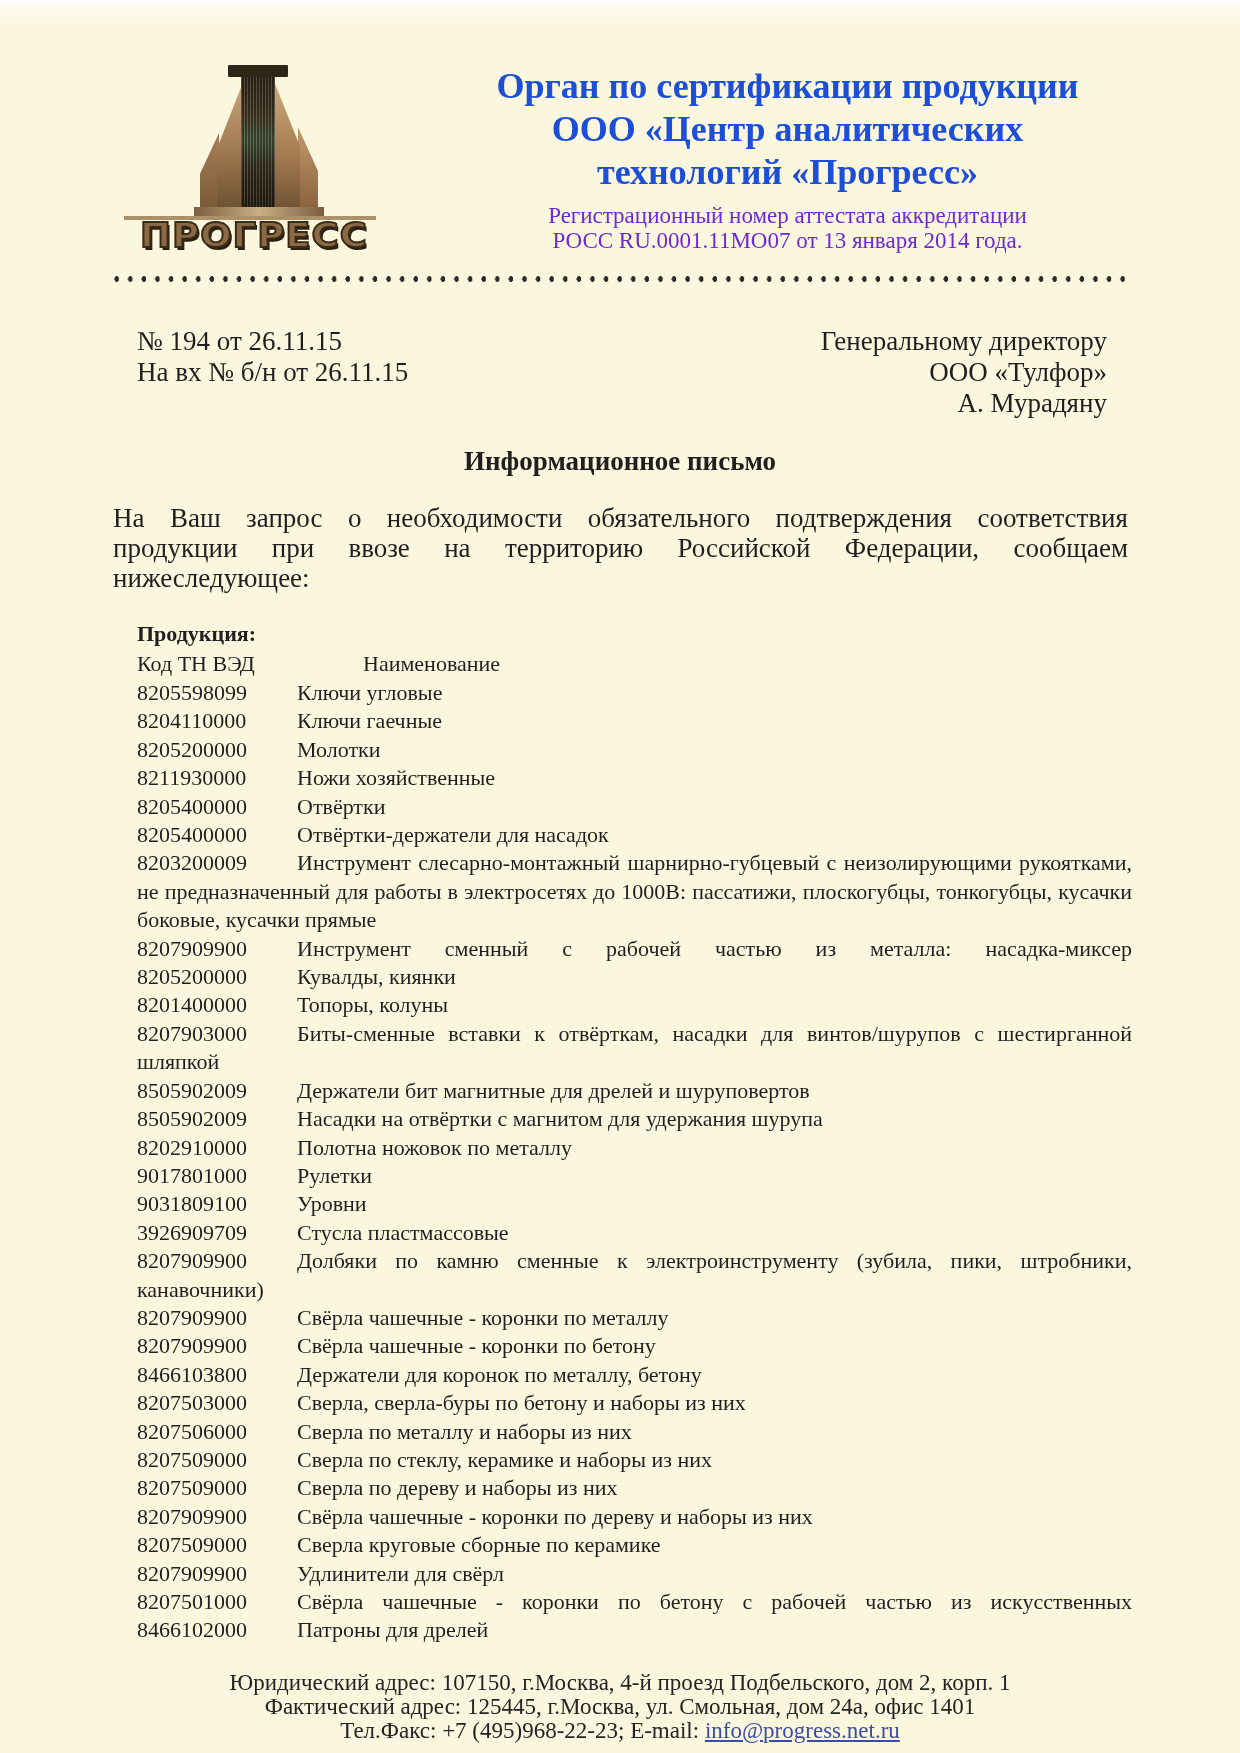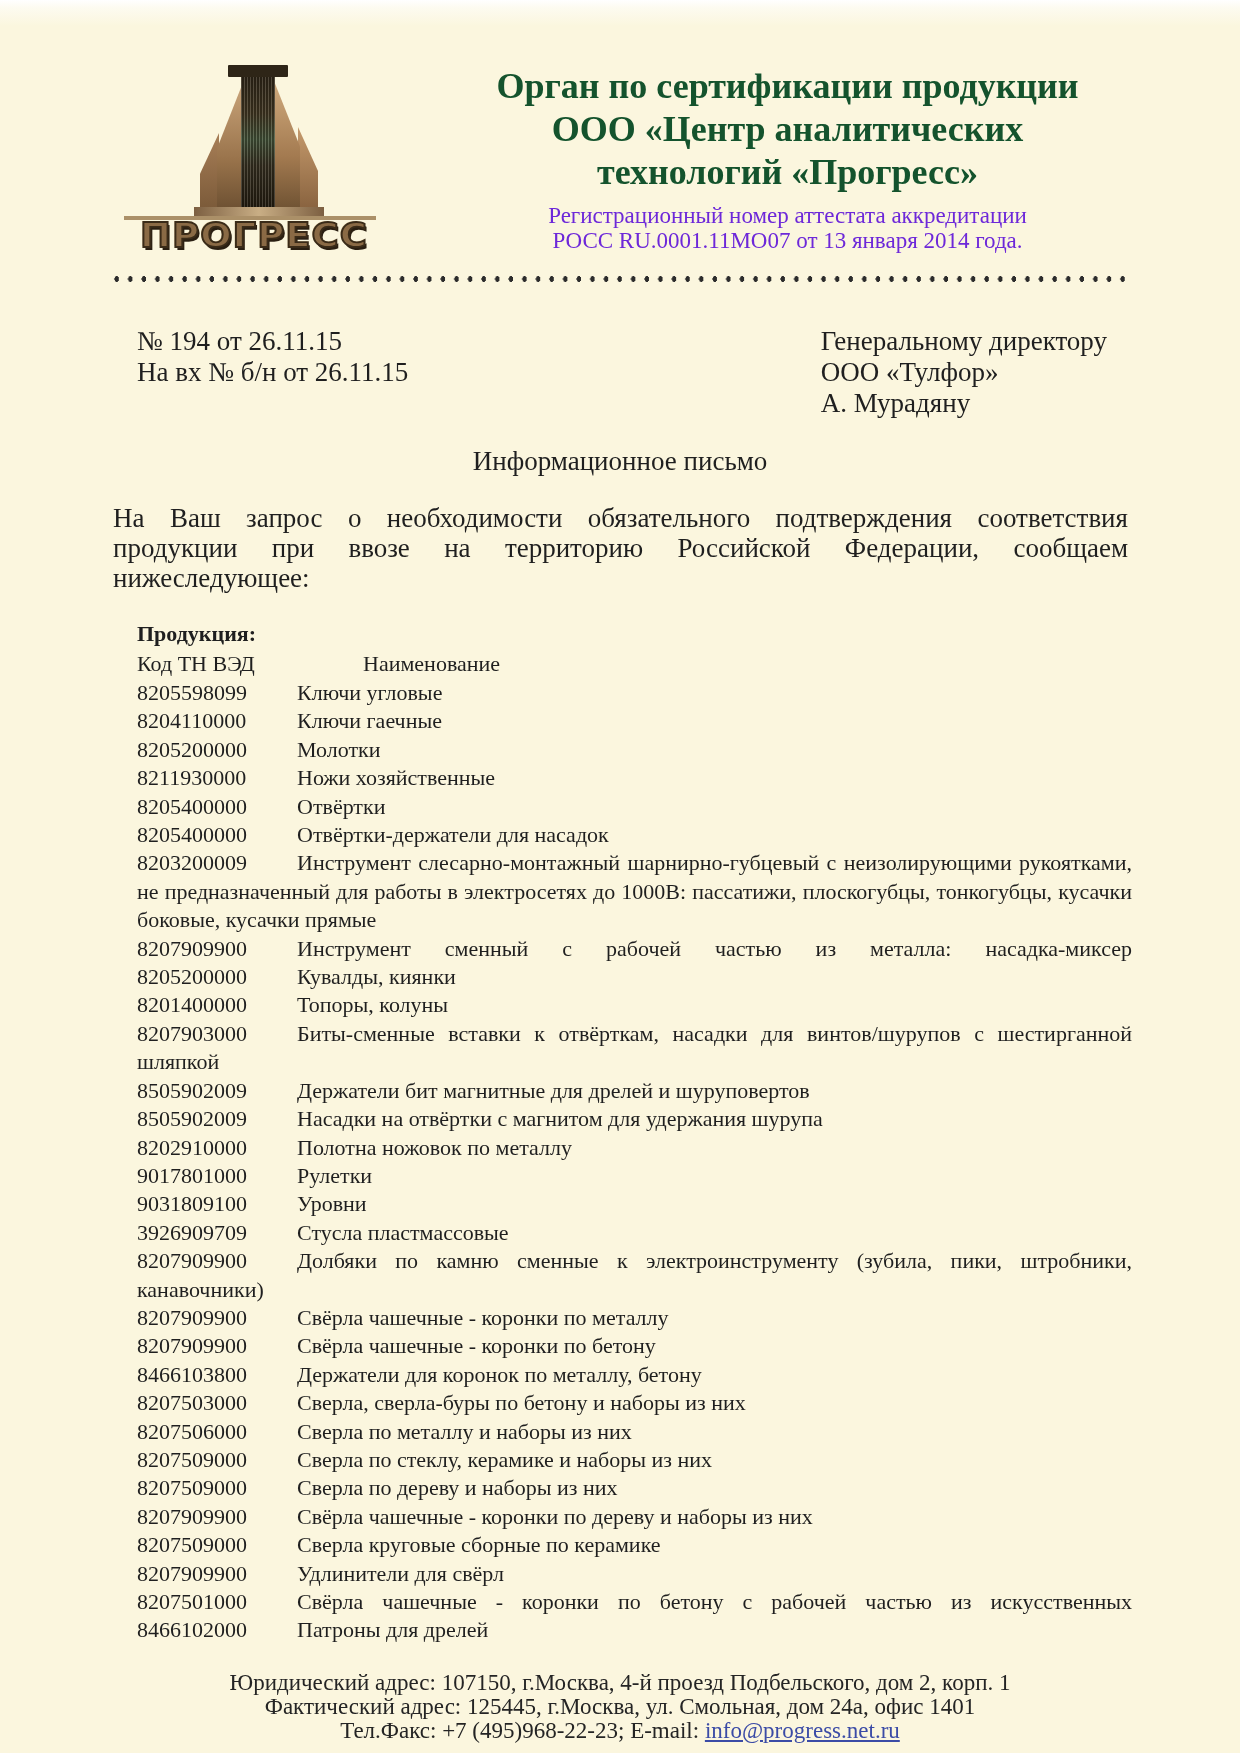--- a/index.html
+++ b/index.html
@@ -37,36 +37,36 @@
   .logo .ground { position:absolute; left:6px;  bottom:31px; width:252px; height:4px; background:#ab9068; }
   .logo .logo-word {
     position:absolute; left:0; right:0; bottom:-6px; text-align:center;
     font-family:"DejaVu Sans", sans-serif; font-weight:bold;
     font-size:37px; letter-spacing:1px; color:#8a6a45;
     -webkit-text-stroke: 2px #3a2b18;
     text-shadow: 2px 3px 0 #2a1f12, -1px -1px 0 #e5cfa8;
     transform: scaleY(.92);
   }
   .org { flex:1; text-align:center; padding-top:10px; }
-  .org-title { font-weight:bold; font-size:36px; line-height:43px; color:#14532d; }
+  .org-title { font-weight:bold; font-size:36px; line-height:43px; color:#1d4ed8; }
   .org-reg   { font-size:23px; line-height:25px; margin-top:9px; color:#6d28d9; }
 
   
   .dotline {
     margin: 21px 110px 0 112px; height:10px;
     background-image: radial-gradient(ellipse 3.4px 4.4px at 4.6px 5px, #2c2c2c 62%, rgba(44,44,44,0) 70%);
     background-size: 13.6px 10px; background-repeat: repeat-x;
   }
 
   
   .refs { display:flex; justify-content:space-between; margin: 42px 133px 6px 137px; font-size:27px; line-height:31px;gap:14px; }
-  .refs-right { }
+  .refs-right { text-align:right; }
 
   
-  .letter-title { text-align:center; font-size:27px; margin-top:27px; }
+  .letter-title { text-align:center; font-size:27px; margin-top:27px;font-weight:bold; }
   .body-par { margin: 26px 112px 0 113px; font-size:27px; line-height:30px; text-align:justify; text-align-last:left; }
 
   
   .products { margin: 26px 108px 0 137px; font-size:22px; }
   .prod-head { font-weight:bold; line-height:30px; }
   .cols-head { line-height:30px; }
   .cols-head .col-code { display:inline-block; width:226px; }
   #product-list p.item { margin:0; line-height:28.4px; text-align:justify; text-align-last:left; }
   #product-list p.item:nth-child(8),
   #product-list p.item:nth-child(29) { text-align-last: justify; }

